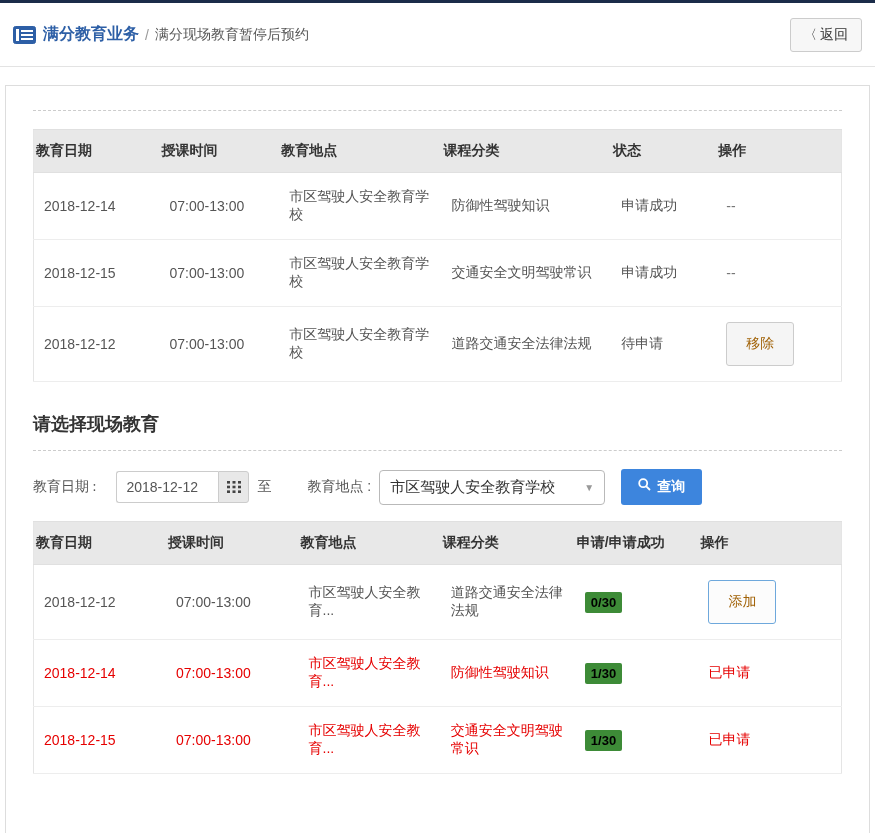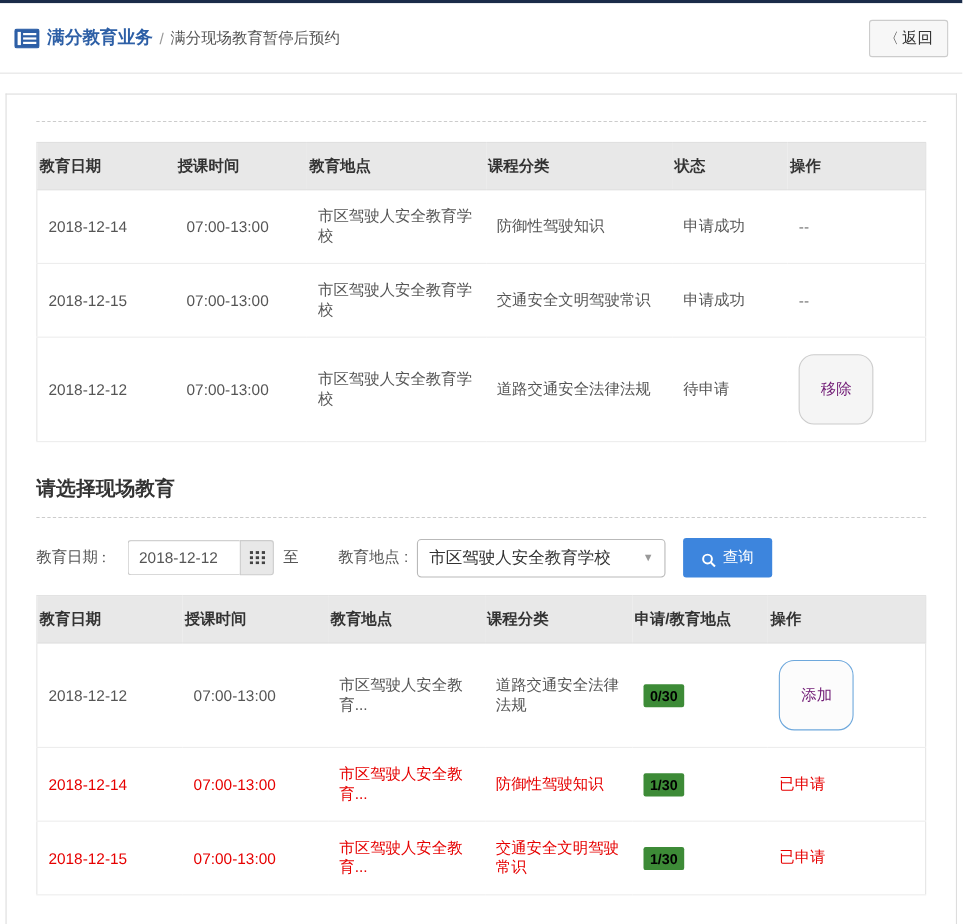--- a/index.html
+++ b/index.html
@@ -19,34 +19,34 @@
   .section-title { font-size: 18px; font-weight: bold; color: #333; margin: 4px 0 14px; }
   .section-title .red { color: #e60000; }
   .dashed { border-bottom: 1px dashed #ccc; margin-bottom: 18px; }
   
   table { width: 100%; border-collapse: collapse; table-layout: fixed; font-size: 14px; }
   thead th { background: #e8e8e8; color: #333; font-weight: bold; text-align: left; padding: 12px 2px; border: 1px solid #e0e0e0; border-left: none; border-right: none; }
   tbody td { padding: 15px 10px; color: #555; border-bottom: 1px solid #ededed; background: #fff; }
   table { border: 1px solid #e5e5e5; }
   tr.applied td { color: #e60000; }
   .badge { display: inline-block; background: #3d8b37; color: #000000; font-weight: bold; font-size: 13px; padding: 3px 6px; border-radius: 2px; }
-  .row-btn { background: #f5f5f5; border: 1px solid #ccc; border-radius: 14px; padding: 22px 19px; font-size: 14px; color: #701a75; cursor: pointer; }
+  .row-btn { background: #f5f5f5; border: 1px solid #ccc; border-radius: 3px; padding: 12px 19px; font-size: 14px; color: #a16207; cursor: pointer; }
   .row-btn.focus { border-color: #6ea8dc; background: #fcfcfc; }
   .muted { color: #777; }
   
   .filter { display: flex; align-items: center; margin: 4px 0 16px; font-size: 14px; color: #555; }
   .f-label { margin-right: 20px; white-space: nowrap; font-family: Liberation Serif, serif; }
   .date-group { display: flex; align-items: stretch; }
   .date-input { width: 102px; border: 1px solid #ccc; border-right: none; border-radius: 3px 0 0 3px; padding: 7px 9px; font-size: 14px; color: #555; outline: none; font-family: "Liberation Sans", sans-serif; }
   .cal-btn { width: 31px; background: #e8e8e8; border: 1px solid #ccc; border-radius: 0 3px 3px 0; display: flex; align-items: center; justify-content: center; cursor: pointer; }
   .to-label { margin: 0 8px; }
   .loc-label { margin-left: 28px; margin-right: 8px; white-space: nowrap; }
   .select { width: 226px; border: 1px solid #b9b9b9; border-radius: 4px; padding: 7px 10px; display: flex; align-items: center; justify-content: space-between; font-size: 15px; color: #333; background: #fff; cursor: pointer; }
   .caret { color: #999; font-size: 10px; }
-  .search-btn { margin-left: 16px; background: #3d85dd; color: #fff; border: none; border-radius: 3px; padding: 9px 17px; font-size: 14px; font-weight: normal; display: inline-flex; align-items: flex-end; gap: 6px; cursor: pointer; }
+  .search-btn { margin-left: 16px; background: #3d85dd; color: #fff; border: none; border-radius: 3px; padding: 9px 17px; font-size: 14px; font-weight: bold; display: inline-flex; align-items: flex-start; gap: 6px; cursor: pointer; }
 </style>
 </head>
 <body>
 
 <div class="topline"></div>
 
 <div class="header">
   <svg class="crumb-icon" viewBox="0 0 23 18">
     <rect x="0.5" y="0.5" width="22" height="17" rx="2" fill="#2d5fa6" stroke="#2d5fa6"></rect>
     <rect x="3" y="3" width="3" height="12" fill="#ffffff"></rect>
@@ -161,21 +161,21 @@
       <col style="width:16.6%">
         <col style="width:15.3%">
         <col style="width:17.7%">
     </colgroup>
     <thead>
       <tr>
         <th>教育日期</th>
         <th>授课时间</th>
         <th>教育地点</th>
         <th>课程分类</th>
-        <th>申请/教育地点</th>
+        <th>申请/申请成功</th>
         <th>操作</th>
       </tr>
     </thead>
     <tbody>
       <tr>
         <td>2018-12-12</td>
         <td>07:00-13:00</td>
         <td>市区驾驶人安全教育...</td>
         <td>道路交通安全法律法规</td>
         <td><span class="badge">0/30</span></td>

